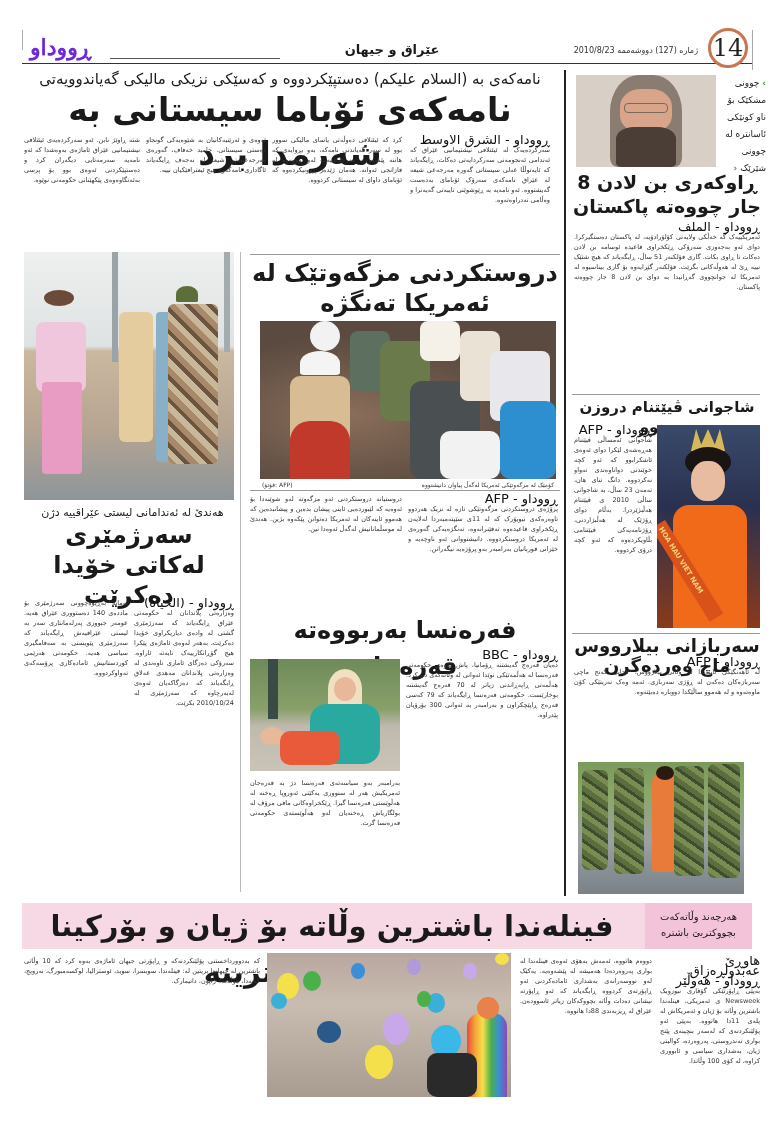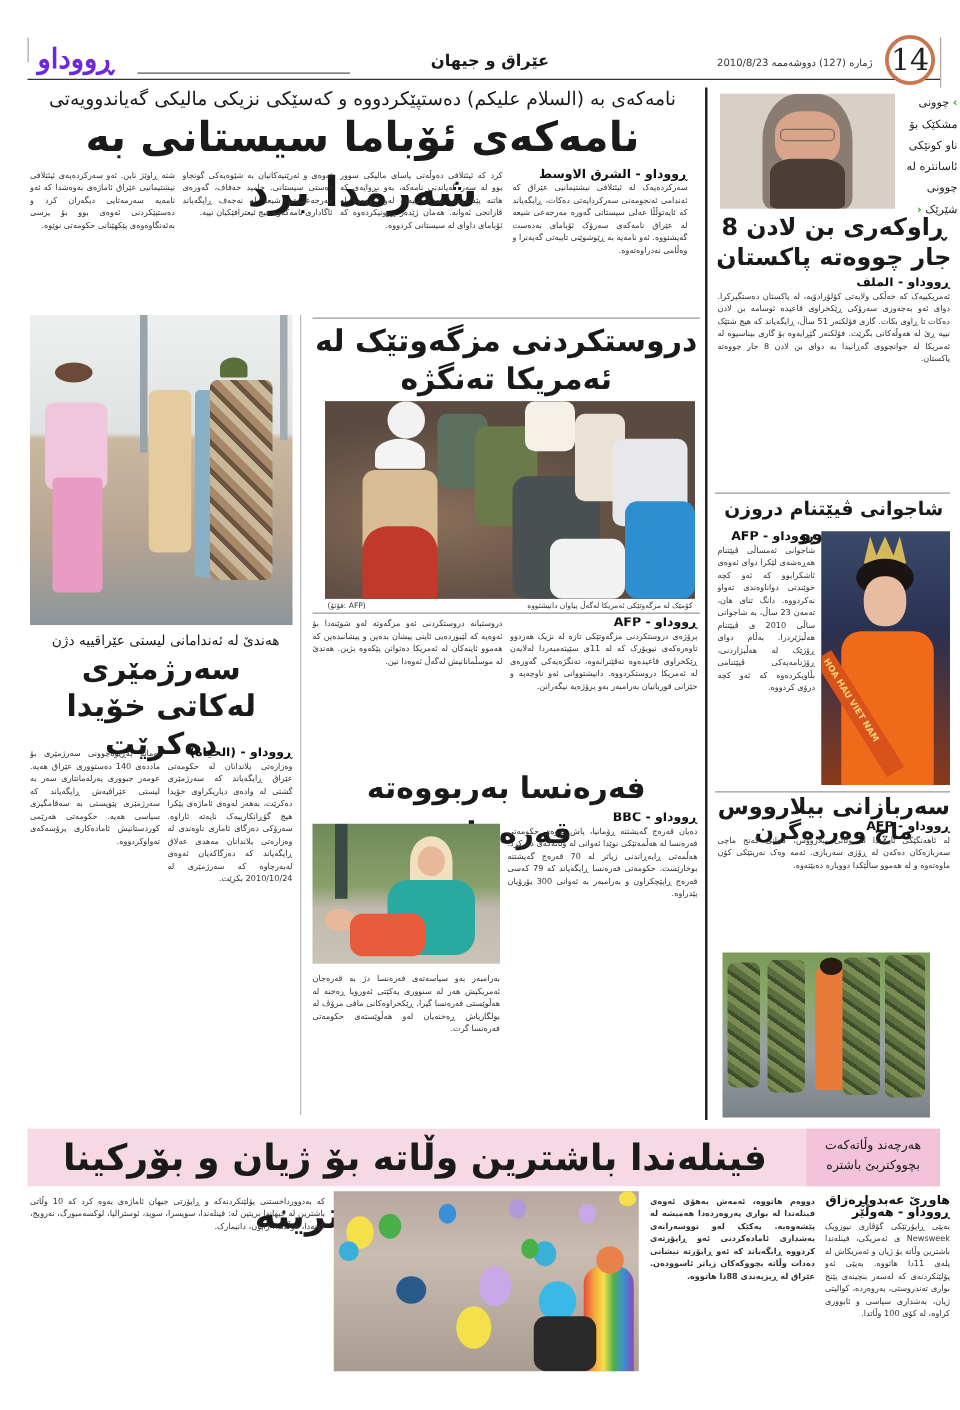--- a/index.html
+++ b/index.html
@@ -15,21 +15,21 @@
   .section-title { position: absolute; left: 270px; top: 12px; width: 200px; text-align: center; font-size: 13px; font-weight: bold; }
   .issue-info { position: absolute; right: 54px; top: 16px; font-size: 8px; color: #333; }
   .page-num { position: absolute; right: 4px; top: -2px; width: 40px; height: 40px; border-radius: 50%; border: 3px solid #c9764f; background: #fff; font-family: "DejaVu Serif", serif; font-size: 24px; text-align: center; line-height: 34px; color: #222; }
   .vline-left { position: absolute; left: 22px; top: 30px; width: 1px; height: 20px; background: #aaa; }
   .vline-right { position: absolute; left: 752px; top: 30px; width: 1px; height: 40px; background: #aaa; }
 
   
   .kicker { position: absolute; left: 30px; top: 70px; width: 520px; font-size: 15px; }
   .headline { position: absolute; left: 20px; top: 88px; width: 540px; font-size: 33px; font-weight: 900; letter-spacing: -1px; line-height: 44px; }
   .body-text { font-size: 6.5px; line-height: 10px; color: #333; text-align: justify; overflow: hidden; }
-  .byline { font-weight: bold; font-size: 10px; color: #111; }
+  .byline { font-weight: normal; font-size: 13px; color: #111; }
   .col { position: absolute; }
 
   .photo { position: absolute; overflow: hidden; }
   .caption { position: absolute; font-size: 6px; color: #333; }
 
   
   .divider-v { position: absolute; width: 2px; background: #222; }
   .divider-h { position: absolute; height: 1px; background: #999; }
 
   .quote-box { position: absolute; left: 722px; top: 75px; width: 44px; font-size: 9px; line-height: 17px; color: #222; }
@@ -213,21 +213,21 @@
   </div>
   <div class="finland-head rtl" style="text-align:center;">
     <span>فینلەندا باشترین وڵاتە بۆ ژیان و بۆرکینا فاسۆش خراپترینە</span>
   </div>
 
   <div class="col rtl body-text" style="left:660px; top:956px; width:100px; height:160px;">
     <div class="byline">هاوڕێ عەبدولڕەزاق</div>
     <div class="byline">ڕووداو - هەوڵێر</div>
     <div>بەپێی ڕاپۆرتێکی گۆڤاری نیوزویک Newsweek ی ئەمریکی، فینلەندا باشترین وڵاتە بۆ ژیان و ئەمریکاش لە پلەی 11دا هاتووە. بەپێی ئەو پۆلێنکردنەی کە لەسەر بنچینەی پێنج بواری تەندروستی، پەروەردە، کوالیتی ژیان، بەشداری سیاسی و ئابووری کراوە، لە کۆی 100 وڵاتدا.</div>
   </div>
-  <div class="col rtl body-text" style="left:520px; top:956px; width:132px; height:150px;font-weight:bold;">
+  <div class="col rtl body-text" style="left:520px; top:956px; width:132px; height:150px;">
     <div>دووەم هاتووە، ئەمەش بەهۆی ئەوەی فینلەندا لە بواری پەروەردەدا هەمیشە لە پێشەوەیە. یەکێک لەو نووسەرانەی بەشداری ئامادەکردنی ئەو ڕاپۆرتەی کردووە ڕایگەیاند کە ئەو ڕاپۆرتە نیشانی دەدات وڵاتە بچووکەکان زیاتر ئاسوودەن. عێراق لە ڕیزبەندی 88دا هاتووە.</div>
   </div>
   <div class="balloons">
     <div class="b" style="left:10px; top:20px; width:22px; height:26px; background:#f4e04a;"></div>
     <div class="b" style="left:36px; top:18px; width:18px; height:20px; background:#4ab04a;"></div>
     <div class="b" style="left:84px; top:10px; width:14px; height:16px; background:#3a8fd8;"></div>
     <div class="b" style="left:140px; top:6px; width:14px; height:16px; background:#b09ad8;"></div>
     <div class="b" style="left:160px; top:40px; width:18px; height:20px; background:#3ab0d8;"></div>
     <div class="b" style="left:150px; top:38px; width:14px; height:16px; background:#4ab04a;"></div>
     <div class="b" style="left:116px; top:60px; width:26px; height:32px; background:#c8a8e8;"></div>

